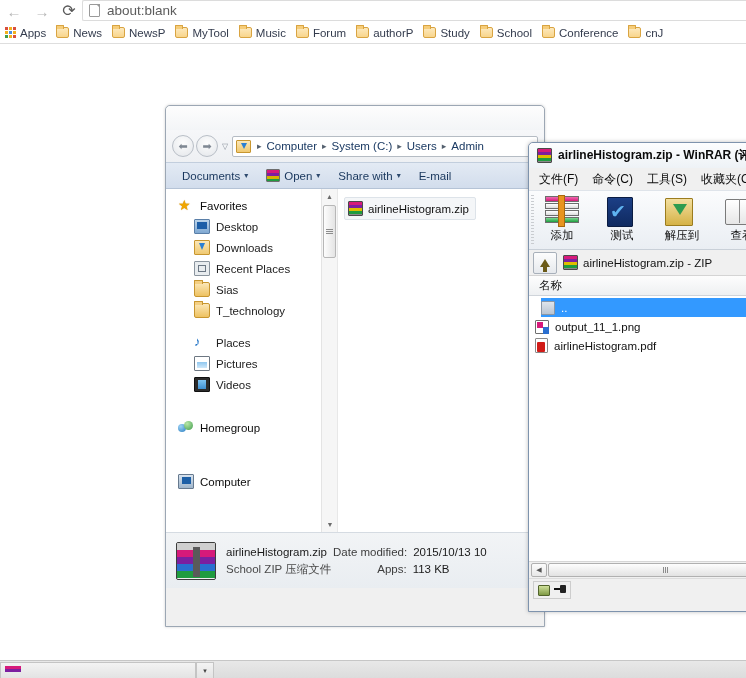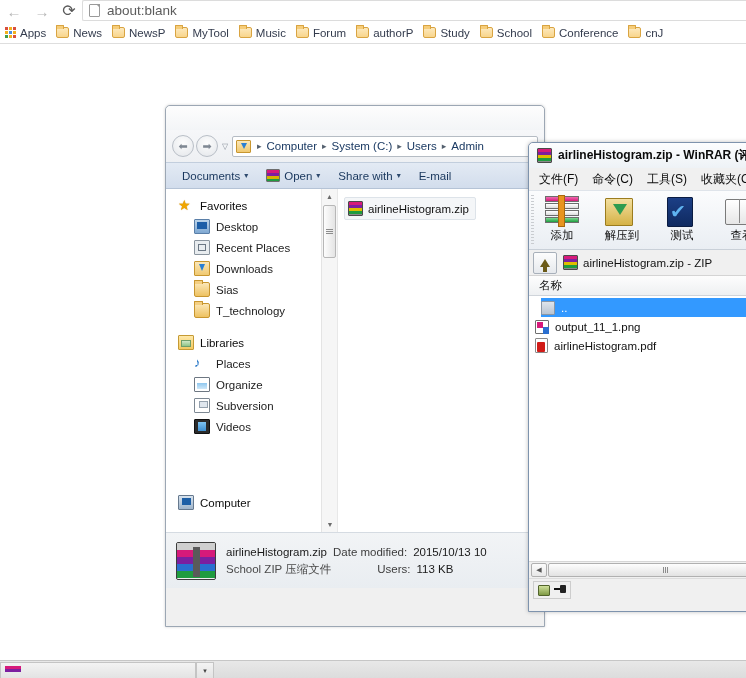--- a/index.html
+++ b/index.html
@@ -485,62 +485,58 @@
 
         <div class="nav-item grp">
           <span class="nav-ico ico-star">★</span>
           <span>Favorites</span>
         </div>
         <div class="nav-item child">
           <span class="nav-ico ico-desktop"></span>
           <span>Desktop</span>
         </div>
         <div class="nav-item child">
+          <span class="nav-ico ico-dl"></span>
+          <span>Downloads</span>
+        </div>
+        <div class="nav-item child">
           <span class="nav-ico ico-recent"></span>
           <span>Recent Places</span>
-        </div>
-        <div class="nav-item child">
-          <span class="nav-ico ico-dl"></span>
-          <span>Downloads</span>
         </div>
         <div class="nav-item child">
           <span class="nav-ico ico-folder"></span>
           <span>Sias</span>
         </div>
         <div class="nav-item child">
           <span class="nav-ico ico-folder"></span>
           <span>T_technology</span>
         </div>
 
         <div class="nav-gap"></div>
 
-        <div class="nav-item grp">
-          <span class="nav-ico ico-lib"></span>
-          <span>Libraries</span>
-        </div>
         <div class="nav-item child">
           <span class="nav-ico ico-music">♪</span>
           <span>Places</span>
         </div>
         <div class="nav-item child">
           <span class="nav-ico ico-pic"></span>
-          <span>Organize</span>
-        </div>
-        <div class="nav-item child">
-          <span class="nav-ico ico-svn"></span>
-          <span>Subversion</span>
+          <span>Pictures</span>
         </div>
         <div class="nav-item child">
           <span class="nav-ico ico-video"></span>
           <span>Videos</span>
         </div>
 
         <div class="nav-gap"></div>
         <div class="nav-gap"></div>
 
+        <div class="nav-item grp">
+          <span class="nav-ico ico-home"></span>
+          <span>Homegroup</span>
+        </div>
 
         <div class="nav-gap"></div>
         <div class="nav-gap"></div>
         <div class="nav-gap"></div>
 
         <div class="nav-item grp">
           <span class="nav-ico ico-comp"></span>
           <span>Computer</span>
         </div>
 
@@ -577,21 +573,21 @@
           <b></b>
       </div>
       <div class="st-lines">
         <div class="st-row">
           <span>airlineHistogram.zip</span>
           <span class="st-label">Date modified:</span>
           <span>2015/10/13 10</span>
         </div>
         <div class="st-row">
           <span class="st-muted">School ZIP 压缩文件</span>
-          <span class="st-label" style="margin-left:40px">Users:</span>
+          <span class="st-label" style="margin-left:40px">Apps:</span>
           <span>113 KB</span>
         </div>
       </div>
     </div>
   </div>
 
   <div class="winrar">
     <div class="wr-title">
       <span class="rar-icon-sm">
         <i></i>
@@ -616,26 +612,26 @@
         <span class="t-add">
             <i></i>
             <i></i>
             <i></i>
             <i></i>
             <b></b>
           </span>
         <span class="tool-label">添加</span>
       </div>
       <div class="tool">
+        <span class="t-test"></span>
+        <span class="tool-label">测试</span>
+      </div>
+      <div class="tool">
         <span class="t-extract"></span>
         <span class="tool-label">解压到</span>
-      </div>
-      <div class="tool">
-        <span class="t-test"></span>
-        <span class="tool-label">测试</span>
       </div>
       <div class="tool">
         <span class="t-view"></span>
         <span class="tool-label">查看</span>
       </div>
     </div>
 
     <div class="wr-addr">
       <div class="up-btn">
         <span class="up-glyph"></span>

